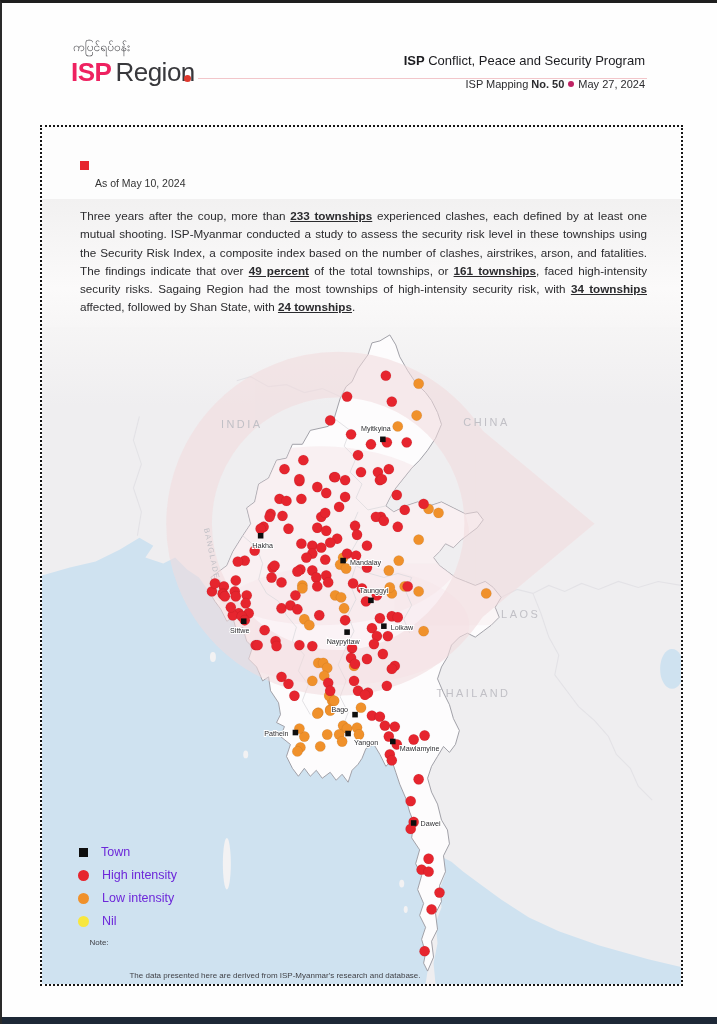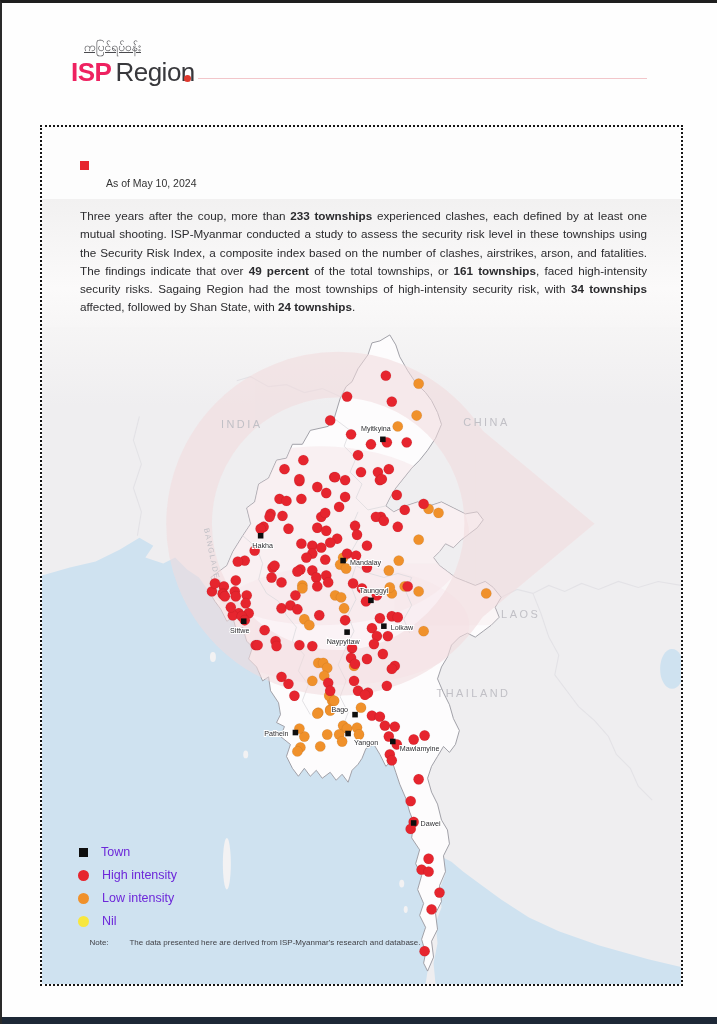--- a/index.html
+++ b/index.html
@@ -1,60 +1,64 @@
 <!DOCTYPE html>
 <html><head>
 <meta charset="utf-8">
 <style>
   html,body{margin:0;padding:0;background:#fff;}
   .page{position:relative;width:717px;height:1024px;background:#fefefe;overflow:hidden;
         font-family:"Liberation Sans",sans-serif;border-top:3px solid #1e1e1e;border-left:2px solid #2a2a2a;box-sizing:border-box;}
   .bottom-strip{position:absolute;left:0;right:0;bottom:0;height:7px;background:#1d2836;}
   
-  .hdr-burmese{position:absolute;left:82px;top:36px;font-size:12px;color:#4a4a4e;text-decoration:underline;}
+  .hdr-burmese{position:absolute;left:71px;top:36px;font-size:12px;color:#4a4a4e;}
   .hdr-logo{position:absolute;left:69px;top:54px;font-size:26px;font-weight:600;letter-spacing:-0.5px;}
   .hdr-logo .isp{color:#ee2160;}
   .hdr-logo .mapping{color:#38383c;font-weight:500;margin-left:4px;}
   .logo-dot{position:absolute;left:182px;top:72px;width:7px;height:7px;border-radius:50%;background:#e0392e;}
   .hdr-line{position:absolute;left:196px;top:75px;width:449px;height:1px;background:#f2c6ca;}
   .hdr-right{position:absolute;right:72px;top:50px;text-align:right;}
   .hdr-program{font-size:13px;color:#1c1c20;margin:0 0 10px 0;}
   .hdr-program b{font-weight:700;}
   .hdr-issue{font-size:11px;color:#2b2b2e;margin:0;}
   .hdr-issue b{font-weight:700;}
   .issue-bullet{display:inline-block;width:6px;height:6px;border-radius:50%;background:#bf2363;margin:0 4px 1px 4px;}
   
   .frame{position:absolute;left:38px;top:122px;width:643px;height:861px;border:2px dotted #161616;box-sizing:border-box;background:#fdfdfd;}
   .para-band{position:absolute;left:0;right:0;top:72px;height:128px;background:linear-gradient(180deg,#f2f1f1 0%,#fbfafa 70%,#f7f6f6 100%);}
   .title-bullet{position:absolute;left:38px;top:34px;width:9px;height:9px;background:#e6252e;}
   .doc-title{position:absolute;left:53px;top:26px;font-size:15.5px;font-weight:700;color:#1e1e22;width:560px;}
-  .doc-asof{position:absolute;left:64px;top:50px;font-size:10.5px;color:#333;text-align:right;}
+  .doc-asof{position:absolute;left:53px;top:50px;font-size:10.5px;color:#333;text-align:right;}
   .para{position:absolute;left:38px;top:80px;width:567px;font-size:11.7px;line-height:1.56;color:#2b2b2e;text-align:justify;}
-  .para b{font-weight:700;}
+  .para b{font-weight:700;text-decoration:underline;}
   .map-svg{position:absolute;left:0;top:200px;width:639px;height:657px;display:block;}
   
   .legend{position:absolute;left:36px;top:718px;}
   .legend-row{display:flex;align-items:center;margin-bottom:9px;font-size:12.5px;color:#6d28d9;}
   .sw{width:11px;height:11px;border-radius:50%;margin-right:13px;flex:0 0 auto;}
   .sw.town{width:9px;height:9px;border-radius:0;margin-left:1px;}
   .note{position:absolute;left:36px;top:810px;display:flex;font-size:8px;color:#3f3f44;line-height:1.5;text-align:center;}
   .note-label{width:42px;flex:0 0 auto;}
-  .note-body{width:310px;}
+  .note-body{width:310px;margin-top:33px;}
 </style>
 </head>
 <body>
 
 <div class="page">
 
   <div class="hdr-burmese">ကပြင်ရပ်ဝန်း</div>
   <div class="hdr-logo">
     <span class="isp">ISP</span><span class="mapping">Region</span>
   </div>
   <span class="logo-dot"></span>
   <div class="hdr-line"></div>
+  <div class="hdr-right">
+    <p class="hdr-program"><b>ISP</b><span> Conflict, Peace and Security Program</span></p>
+    <p class="hdr-issue"><span>ISP Mapping </span><b>No. 50</b><span class="issue-bullet"></span><span>May 27, 2024</span></p>
+  </div>
 
   <div class="frame">
     <div class="para-band"></div>
     <span class="title-bullet"></span>
     <div class="doc-asof">As of May 10, 2024</div>
     <div class="para" id="para"><span>Three years after the coup, more than </span><b>233 townships</b><span> experienced clashes, each defined by at least one mutual shooting. ISP-Myanmar conducted a study to assess the security risk level in these townships using the Security Risk Index, a composite index based on the number of clashes, airstrikes, arson, and fatalities. The findings indicate that over </span><b>49 percent</b><span> of the total townships, or </span><b>161 townships</b><span>, faced high-intensity security risks. Sagaing Region had the most townships of high-intensity security risk, with </span><b>34 townships</b><span> affected, followed by Shan State, with </span><b>24 townships</b><span>.</span></div>
 
     <svg class="map-svg" id="map-svg" viewBox="0 0 643 661" preserveAspectRatio="none">
       <defs>
         <linearGradient id="landGrad" x1="0" y1="0" x2="0" y2="1">

